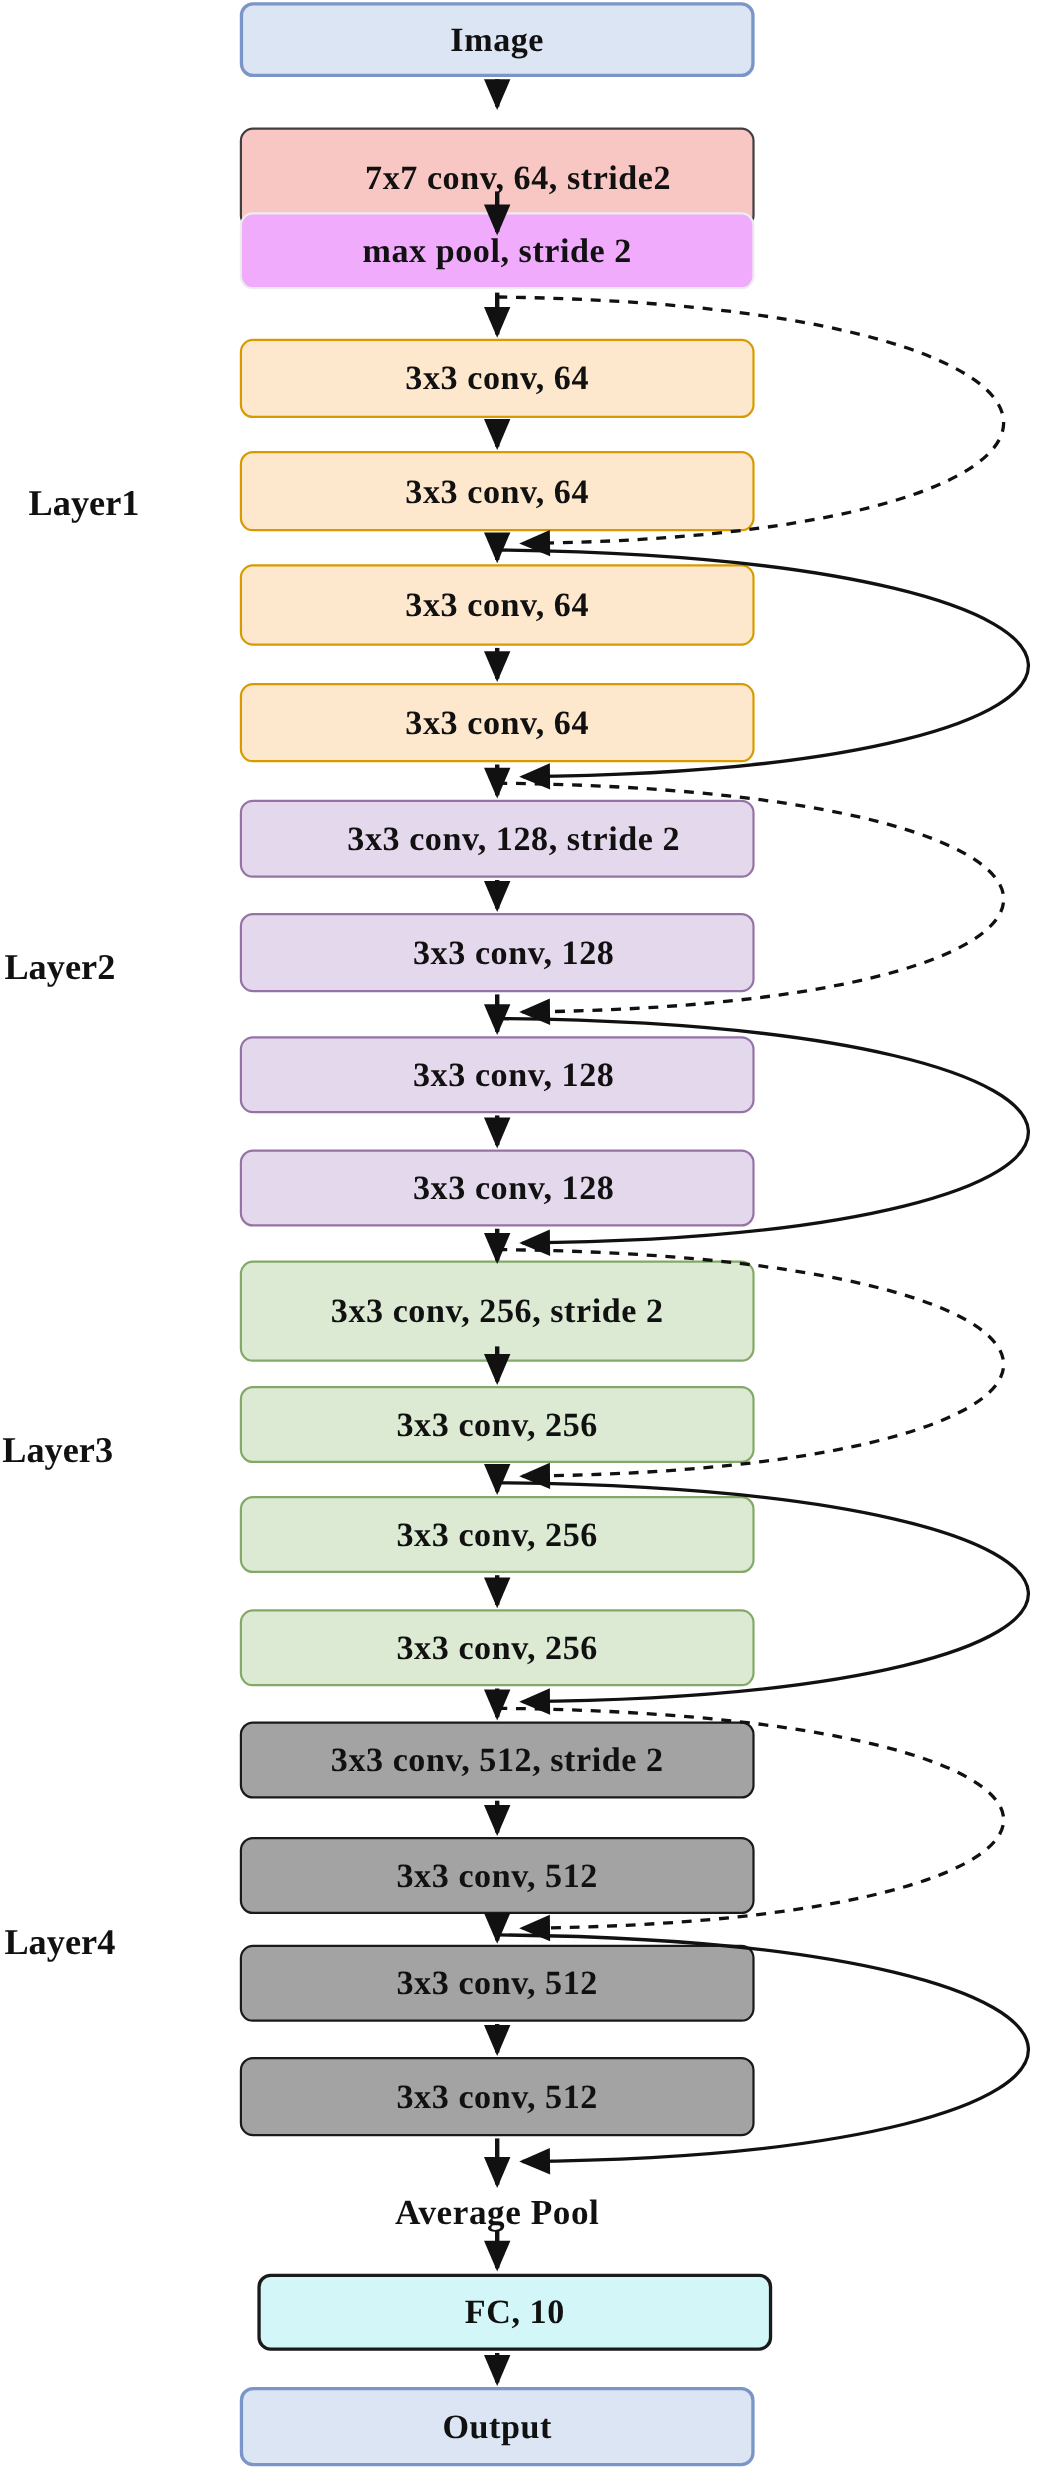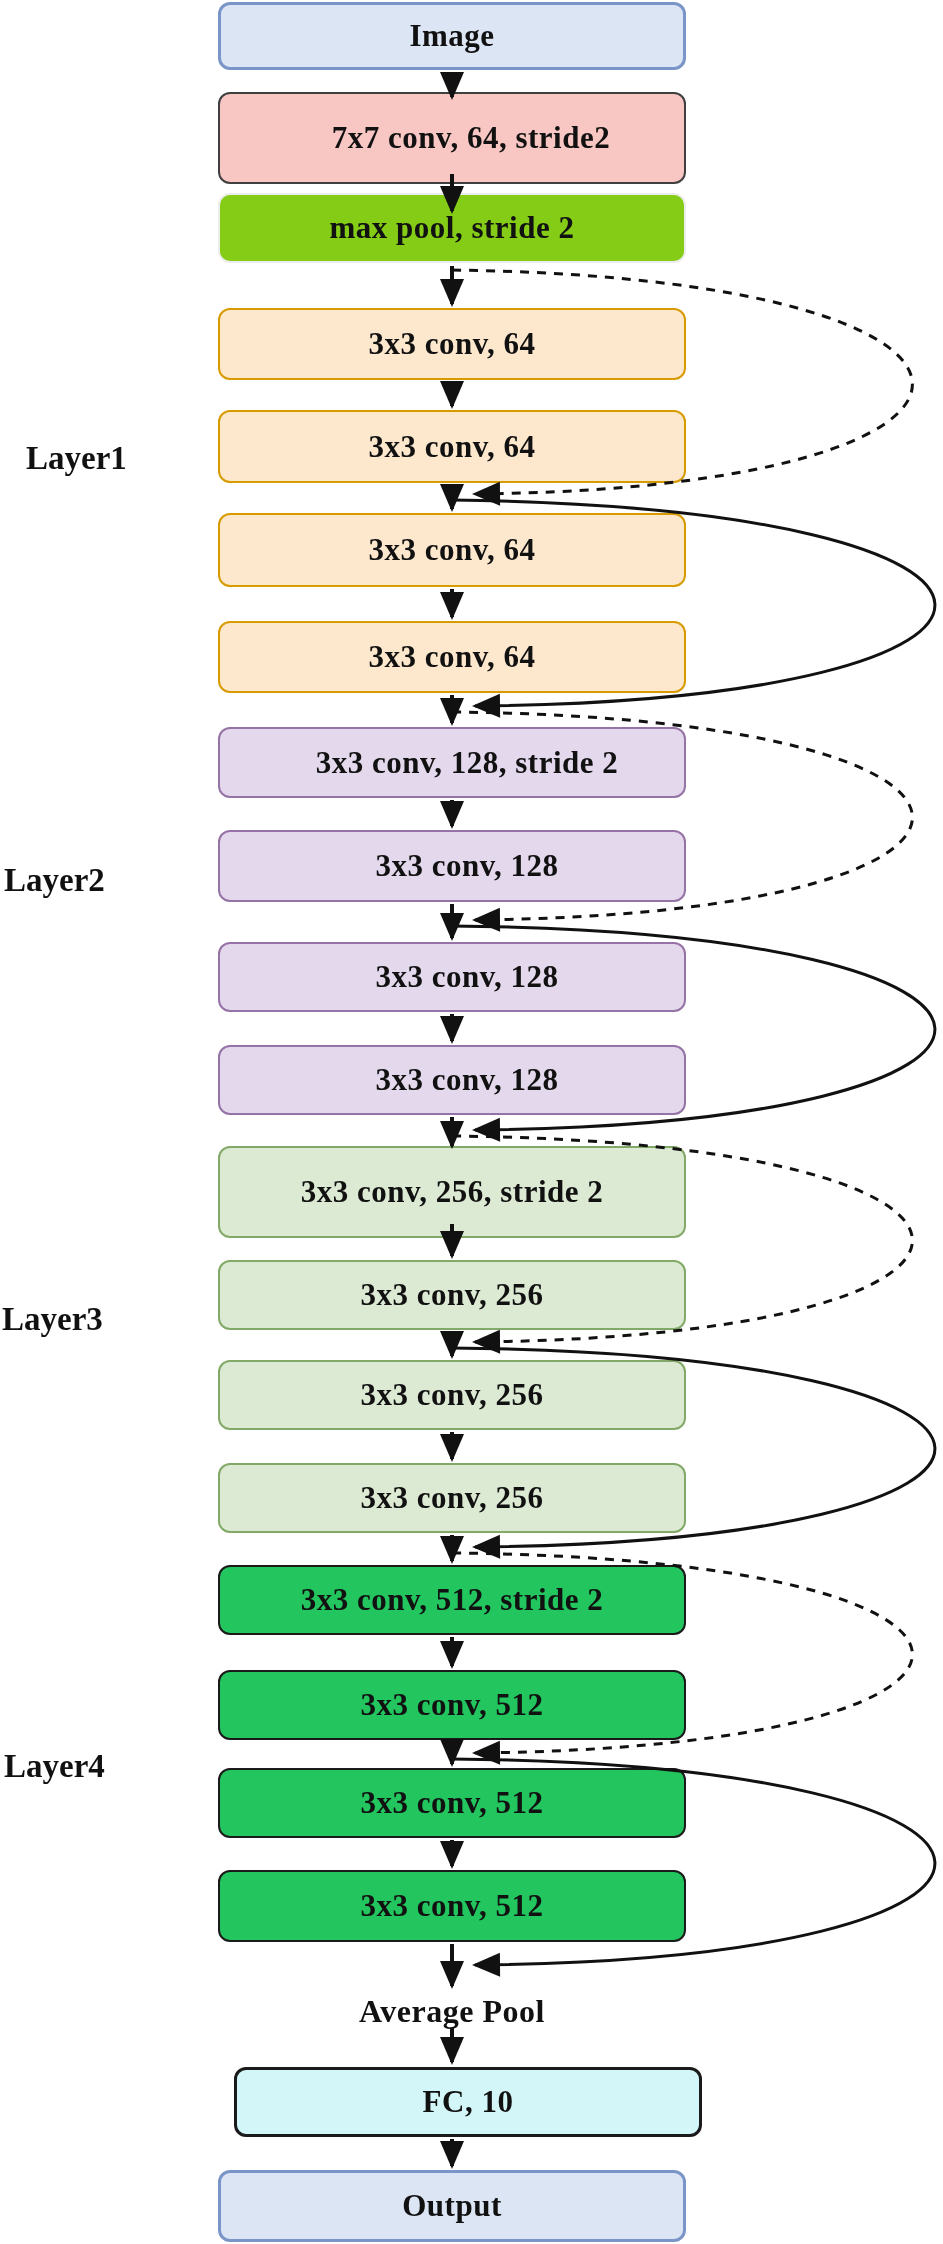--- a/index.html
+++ b/index.html
@@ -16,25 +16,25 @@
     left:218px;width:468px;
     box-sizing:border-box;
     border-radius:12px;
     display:flex;align-items:center;justify-content:center;
     font-weight:700;font-size:31px;color:#111;
     letter-spacing:0.5px;
     z-index:1;
   }
   .io   {background:#dbe5f4;border:3px solid #7b95c9;}
   .stem {background:#f9c7c3;border:2.5px solid #3f3f3f;}
-  .pool {background:#84cc16;border:2px solid #ededed;}
+  .pool {background:#f0abfc;border:2px solid #ededed;}
   .l1   {background:#fde8cd;border:2.5px solid #d79b00;}
   .l2   {background:#e4d8ec;border:2.5px solid #9673a6;padding-left:30px;}
   .l3   {background:#dcead3;border:2.5px solid #83a968;}
-  .l4   {background:#22c55e;border:2.5px solid #1a1a1a;}
+  .l4   {background:#a3a3a3;border:2.5px solid #1a1a1a;}
   .fc   {background:#d3f7f9;border:3px solid #1a1a1a;}
   .plain{background:transparent;border:none;font-size:32px;}
   .layer-label{
     position:absolute;
     font-weight:700;font-size:33px;color:#111;
     line-height:1;z-index:1;
   }
   svg.overlay{
     position:absolute;left:0;top:0;z-index:2;
     pointer-events:none;
@@ -42,21 +42,21 @@
   .flow{stroke:#111;stroke-width:4;fill:none;}
   .skip-solid{stroke:#111;stroke-width:3;fill:none;}
   .skip-dashed{stroke:#111;stroke-width:3;fill:none;stroke-dasharray:9 8;}
 </style>
 </head>
 <body>
 
 <div id="canvas">
 
   <div class="node io" style="top:2px;height:68px;">Image</div>
-  <div class="node stem" style="top:92px;height:92px;padding-left:38px;">7x7 conv, 64, stride2</div>
+  <div class="node stem" style="top:116px;height:92px;padding-left:38px;">7x7 conv, 64, stride2</div>
   <div class="node pool" style="top:193px;height:70px;">max pool, stride 2</div>
 
   <div class="node l1" style="top:308px;height:72px;">3x3 conv, 64</div>
   <div class="node l1" style="top:410px;height:73px;">3x3 conv, 64</div>
   <div class="node l1" style="top:513px;height:74px;">3x3 conv, 64</div>
   <div class="node l1" style="top:621px;height:72px;">3x3 conv, 64</div>
 
   <div class="node l2" style="top:727px;height:71px;">3x3 conv, 128, stride 2</div>
   <div class="node l2" style="top:830px;height:72px;">3x3 conv, 128</div>
   <div class="node l2" style="top:942px;height:70px;">3x3 conv, 128</div>

